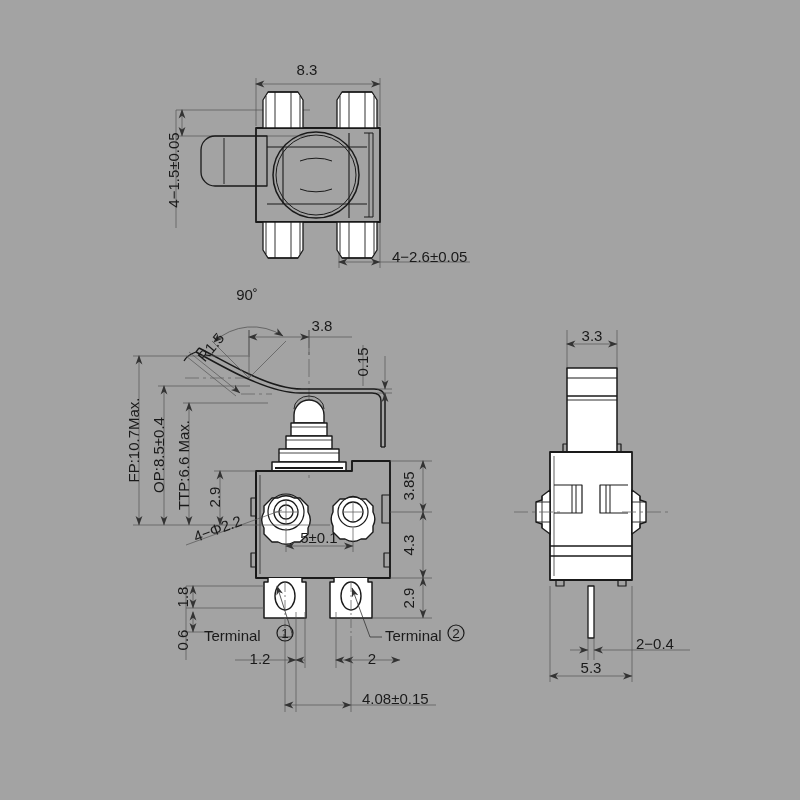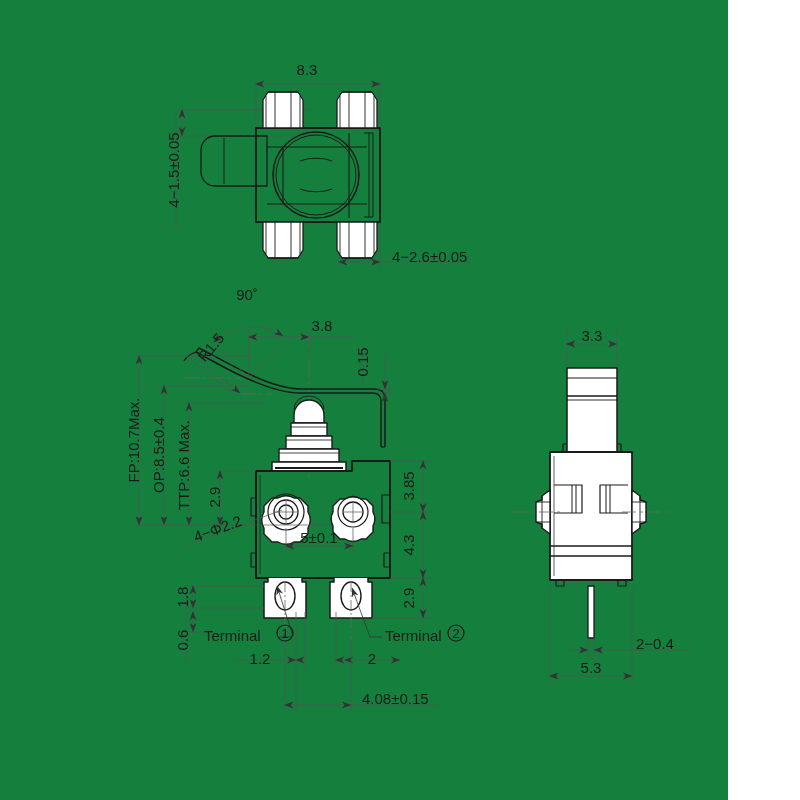--- a/index.html
+++ b/index.html
@@ -2,21 +2,21 @@
 <html><head>
 <meta charset="utf-8">
 <title>Micro Switch Technical Drawing</title>
 <style>
   html,body{margin:0;padding:0;background:#ffffff;}
   body{
     width:800px;height:800px;overflow:hidden;
     font-family:"Liberation Sans","DejaVu Sans",sans-serif;
     color:#1a1a1a;
   }
-  #sheet{position:relative;width:728px;height:800px;background:#15803d;}
+  #sheet{position:relative;width:800px;height:800px;background:#a3a3a3;}
   #sheet svg{position:absolute;top:0;left:0;}
   .dim-text{
     font-family:"Liberation Sans","DejaVu Sans",sans-serif;
     font-size:15px;
     fill:#1a1a1a;
     dominant-baseline:middle;
   }
   .dim-text.small{font-size:13.5px;}
   text{white-space:pre;}
 </style>

